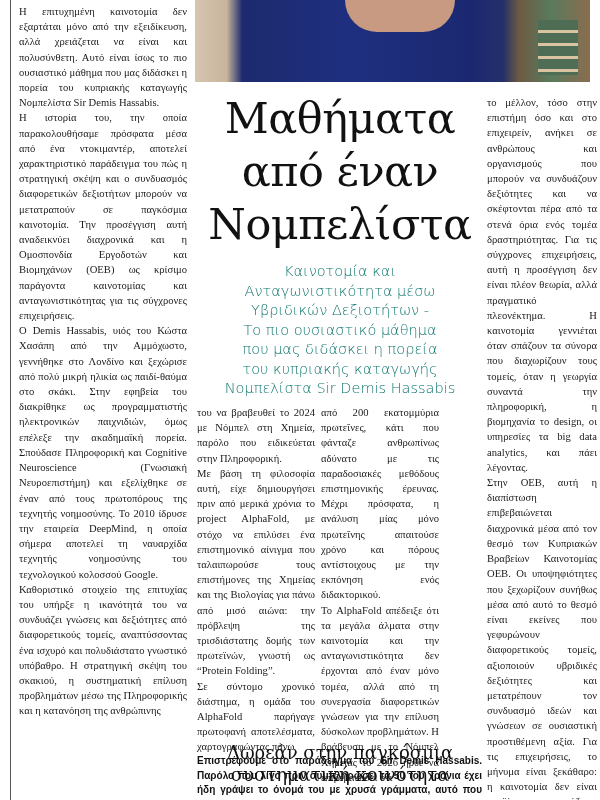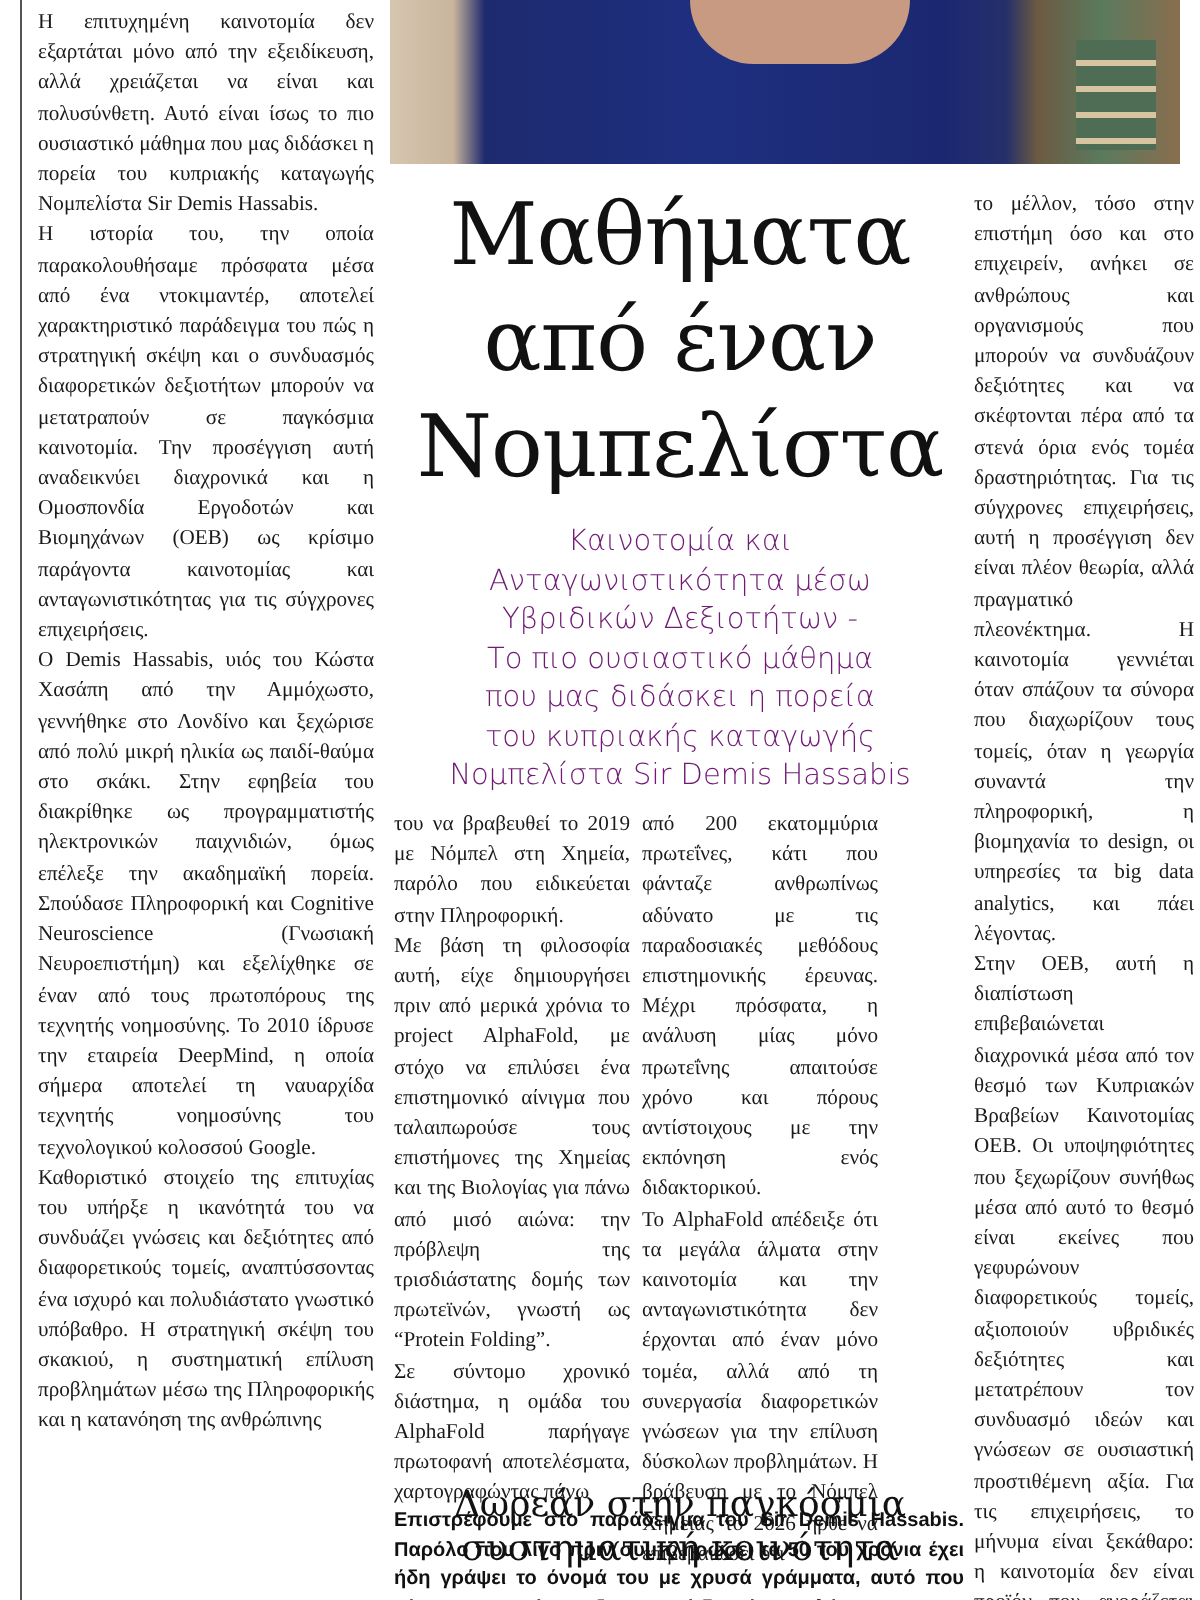--- a/index.html
+++ b/index.html
@@ -14,21 +14,21 @@
   #col3 { left:321px; top:405px; width:118px; }
   .photo { position:absolute; left:195px; top:0; width:395px; height:82px;
            background:linear-gradient(90deg,#d6c5b0 0%,#c9b59c 8%,#1d2a6e 12%,#1f2f80 40%,#1b2870 70%,#24306a 78%,#6d5a42 82%,#5a7a5d 90%,#8a6d4f 100%); }
   .photo .face { position:absolute; left:150px; top:0; width:110px; height:32px; border-radius:0 0 55px 55px;
                  background:#c89a82; }
   .photo .books { position:absolute; right:12px; top:20px; width:40px; height:55px;
                   background:repeating-linear-gradient(180deg,#4f6c54 0 10px,#d9c4a2 10px 13px); }
   .headline { position:absolute; left:195px; top:92px; width:290px; text-align:center;
               font-family:"DejaVu Serif", serif; font-size:43px; line-height:53px; color:#111; letter-spacing:-0.5px; }
   .deck { position:absolute; left:195px; top:262px; width:290px; text-align:center;
-          font-family:"DejaVu Sans", sans-serif; font-size:14.5px; line-height:19.5px; color:#701a75; font-weight:300; }
+          font-family:"DejaVu Sans", sans-serif; font-size:14.5px; line-height:19.5px; color:#0f766e; font-weight:300; }
   .subhead { position:absolute; left:195px; top:712px; width:290px; text-align:center;
              font-family:"DejaVu Serif", serif; font-size:18px; line-height:22px; color:#111;margin-top:30px; }
   .lead { position:absolute; left:197px; top:754px; width:285px; font-family:"Liberation Sans", sans-serif;
           font-weight:bold; font-size:10px; line-height:14.5px; color:#111; text-align:justify; }
   .lead p { margin:0; }
 </style>
 </head>
 <body>
 
 <div class="rule-left"></div>
@@ -55,21 +55,21 @@
   <div>Καινοτομία και</div>
   <div>Ανταγωνιστικότητα μέσω</div>
   <div>Υβριδικών Δεξιοτήτων -</div>
   <div>Το πιο ουσιαστικό μάθημα</div>
   <div>που μας διδάσκει η πορεία</div>
   <div>του κυπριακής καταγωγής</div>
   <div>Νομπελίστα Sir Demis Hassabis</div>
 </div>
 
 <div class="col" id="col2">
-  <p>του να βραβευθεί το 2019 με Νόμπελ στη Χημεία, παρόλο που ειδικεύεται στην Πληροφορική.</p>
+  <p>του να βραβευθεί το 2024 με Νόμπελ στη Χημεία, παρόλο που ειδικεύεται στην Πληροφορική.</p>
   <p>Με βάση τη φιλοσοφία αυτή, είχε δημιουργήσει πριν από μερικά χρόνια το project AlphaFold, με στόχο να επιλύσει ένα επιστημονικό αίνιγμα που ταλαιπωρούσε τους επιστήμονες της Χημείας και της Βιολογίας για πάνω από μισό αιώνα: την πρόβλεψη της τρισδιάστατης δομής των πρωτεϊνών, γνωστή ως “Protein Folding”.</p>
   <p>Σε σύντομο χρονικό διάστημα, η ομάδα του AlphaFold παρήγαγε πρωτοφανή αποτελέσματα, χαρτογραφώντας πάνω</p>
 </div>
 
 <div class="col" id="col3">
   <p>από 200 εκατομμύρια πρωτεΐνες, κάτι που φάνταζε ανθρωπίνως αδύνατο με τις παραδοσιακές μεθόδους επιστημονικής έρευνας. Μέχρι πρόσφατα, η ανάλυση μίας μόνο πρωτεΐνης απαιτούσε χρόνο και πόρους αντίστοιχους με την εκπόνηση ενός διδακτορικού.</p>
   <p>Το AlphaFold απέδειξε ότι τα μεγάλα άλματα στην καινοτομία και την ανταγωνιστικότητα δεν έρχονται από έναν μόνο τομέα, αλλά από τη συνεργασία διαφορετικών γνώσεων για την επίλυση δύσκολων προβλημάτων. Η βράβευση με το Νόμπελ Χημείας το 2026 ήρθε να επιβεβαιώσει ότι</p>
 </div>
 
 <div class="col" id="col4">

